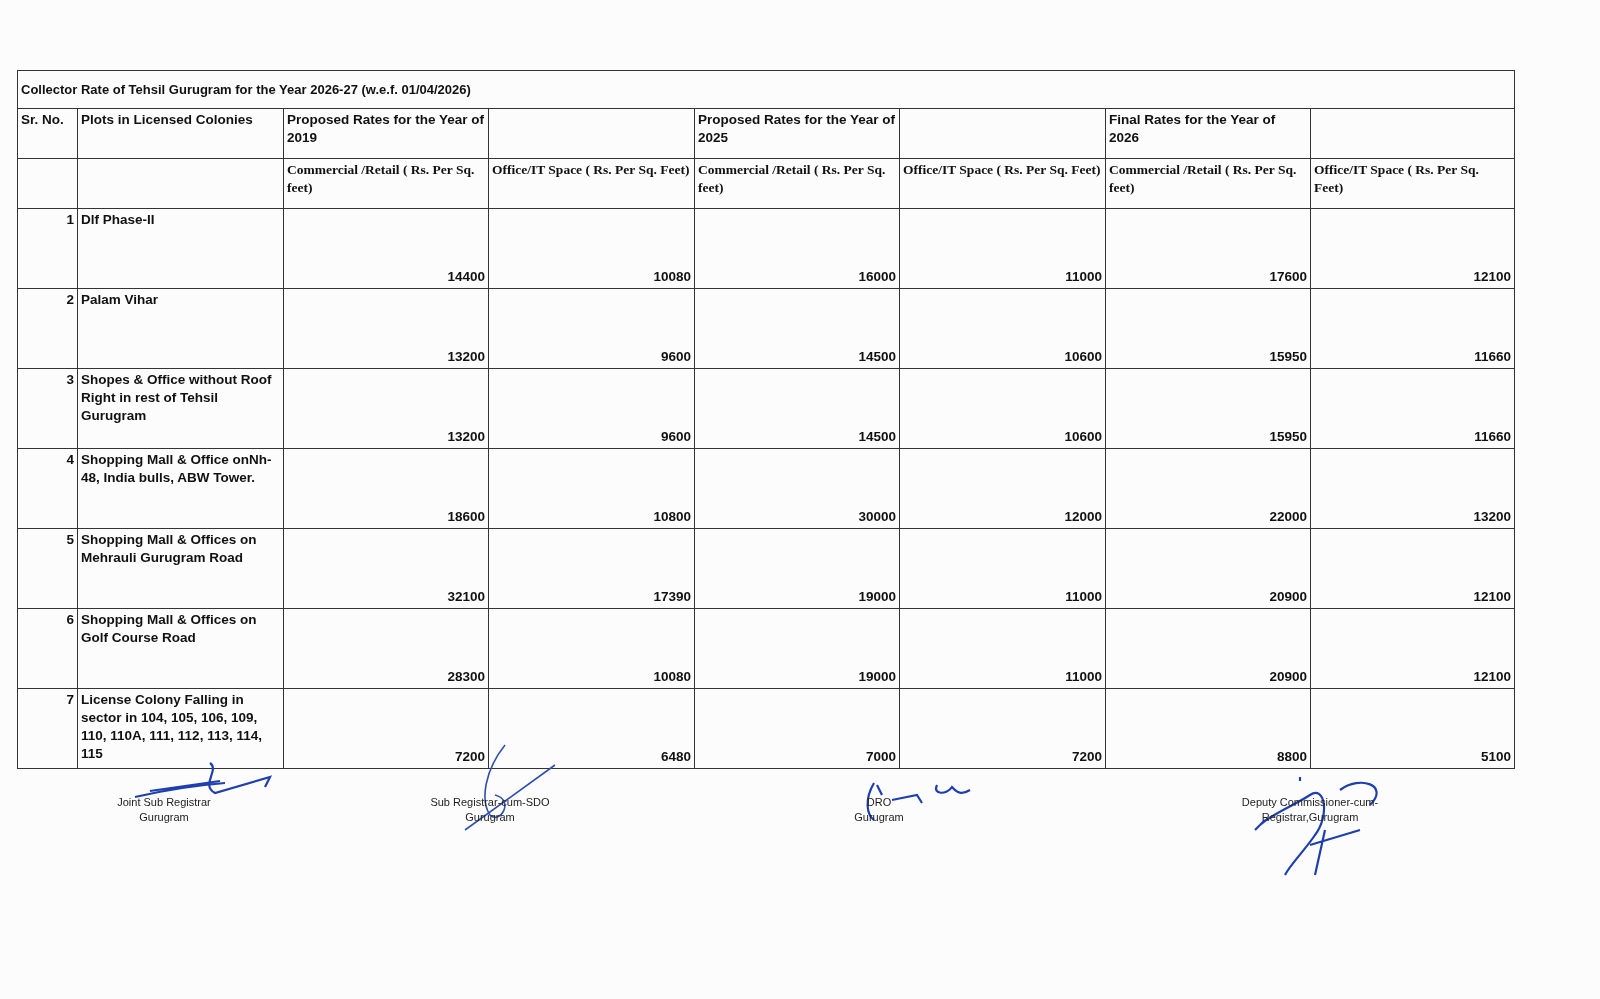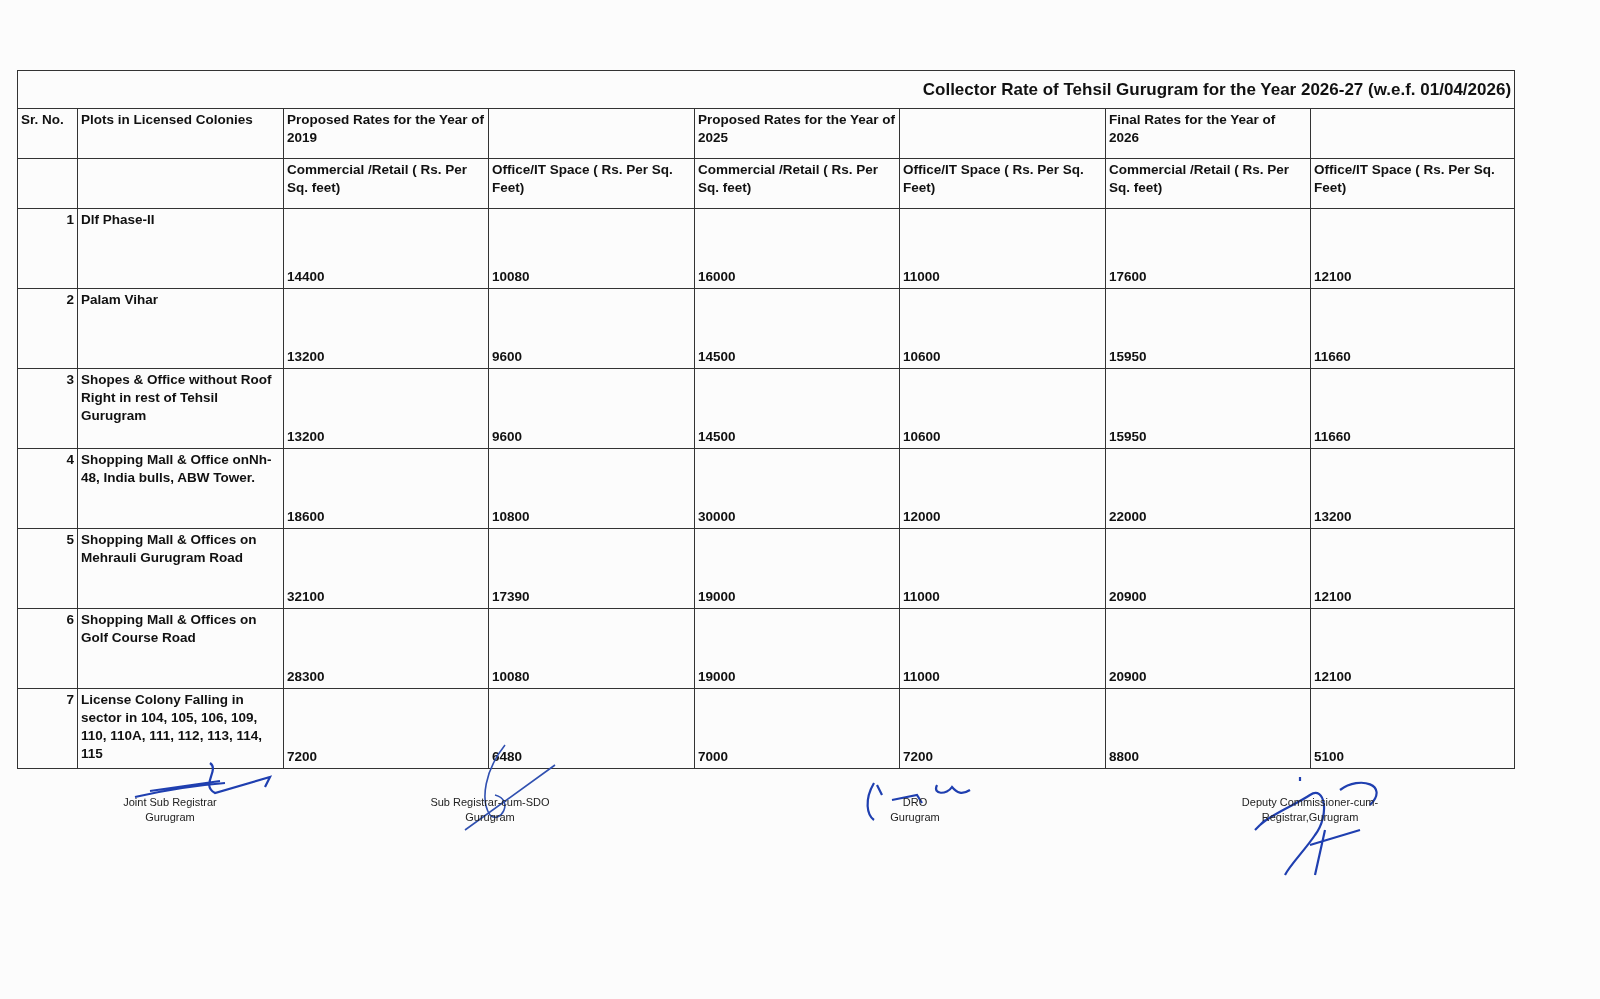--- a/index.html
+++ b/index.html
@@ -6,26 +6,26 @@
   body {
     width:1600px; height:999px; background:#fbfbfb; position:relative; overflow:hidden;
     font-family:"Liberation Sans", sans-serif; color:#111;
   }
   .page { position:absolute; left:0; top:0; width:1600px; height:999px; background:#fcfcfc; }
   table.rates {
     position:absolute; left:17px; top:70px; width:1497px;
     border-collapse:collapse; table-layout:fixed; font-size:13.5px; font-weight:bold;
   }
   table.rates td { border:1px solid #333; padding:2px 3px; vertical-align:top; line-height:18px; }
-  .title-cell { text-align:right; font-size:17px; font-weight:bold; height:33px; vertical-align:middle !important; }
+  .title-cell { text-align:left; font-size:13px; font-weight:bold; height:33px; vertical-align:middle !important; }
   tr.hdr1 td { height:45px;margin-top:24px; }
-  tr.hdr2 td { height:45px; }
+  tr.hdr2 td { height:45px;font-family:Liberation Serif, serif; }
   tr.row td { height:75px; }
   .srno { text-align:right; }
-  .num { vertical-align:bottom !important; }
+  .num { text-align:right; vertical-align:bottom !important; }
   .sig-block { position:absolute; font-size:11px; text-align:center; line-height:15px; color:#222; }
   svg.sig { position:absolute; }
 </style>
 </head>
 <body>
 
 <div class="page">
   <table class="rates">
     <colgroup>
       <col style="width:60px">
@@ -142,29 +142,29 @@
   <svg class="sig" style="left:455px;top:740px" width="110" height="95">
     <path d="M50 5 C30 30, 25 60, 35 75 C45 85, 60 60, 40 55 M10 90 L100 25" stroke="#3050b0" stroke-width="1.6" fill="none"></path>
   </svg>
   <svg class="sig" style="left:862px;top:775px" width="120" height="50">
     <path d="M12 8 C2 25, 5 40, 12 45 M15 10 L20 20 M30 25 L55 20 L60 28 M75 10 C70 20, 85 20, 90 12 C95 18, 100 20, 108 15" stroke="#1f3fb0" stroke-width="2.2" fill="none"></path>
   </svg>
   <svg class="sig" style="left:1240px;top:775px" width="160" height="110">
     <path d="M60 2 L60 6 M20 50 C30 40, 55 30, 70 20 C85 10, 90 40, 75 60 C65 75, 50 90, 45 100 M100 15 C120 0, 150 10, 130 30 M70 70 L120 55 M85 55 L75 100 M15 55 L25 45" stroke="#1f3fb0" stroke-width="2.2" fill="none"></path>
   </svg>
 
-  <div class="sig-block" style="left:105px;top:795px;width:130px">
+  <div class="sig-block" style="left:99px;top:795px;width:130px">
     <div>Joint Sub Registrar</div>
     <div>Gurugram</div>
   </div>
   <div class="sig-block" style="left:420px;top:795px;width:140px">
     <div>Sub Registrar-cum-SDO</div>
     <div>Gurugram</div>
   </div>
-  <div class="sig-block" style="left:880px;top:795px;width:70px">
+  <div class="sig-block" style="left:844px;top:795px;width:70px">
     <div>DRO</div>
     <div>Gurugram</div>
   </div>
   <div class="sig-block" style="left:1225px;top:795px;width:170px">
     <div>Deputy Commissioner-cum-</div>
     <div>Registrar,Gurugram</div>
   </div>
 </div>
 
 </body></html>

